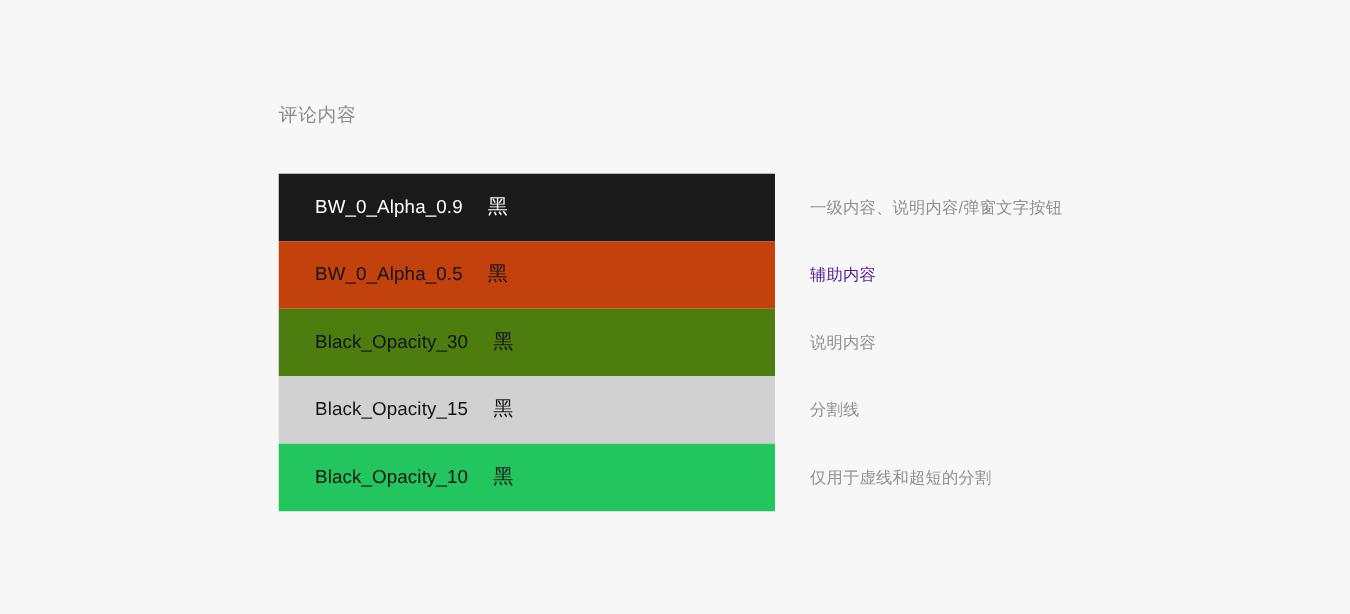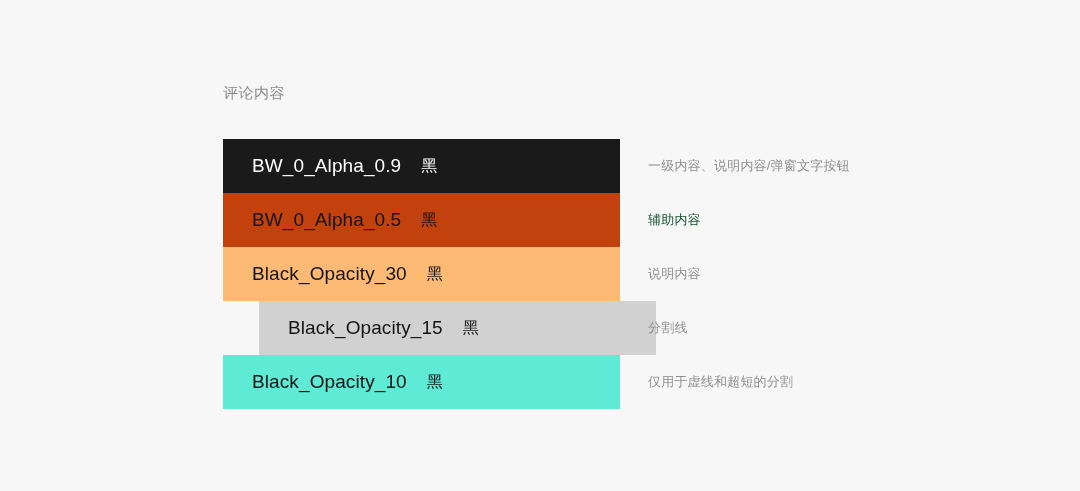--- a/index.html
+++ b/index.html
@@ -46,21 +46,21 @@
   .swatch-row {
     position: relative;
     width: 397px;
     height: 54px;
     display: flex;
     align-items: center;
     box-sizing: border-box;
   }
   .swatch-row .swatch-name {
     margin-left: 29px;
-    font-size: 19px;
+    font-size: 15px;
     line-height: 22px;
     letter-spacing: 0.1px;
     white-space: nowrap;
   }
   .swatch-row .swatch-cn {
     margin-left: 20px;
     font-size: 16px;
     line-height: 22px;
     white-space: nowrap;
   }
@@ -95,38 +95,38 @@
     <div class="swatch-row" style="background: rgb(26, 26, 26);">
       <span class="swatch-name" style="color: rgb(255, 255, 255);">BW_0_Alpha_0.9</span>
       <span class="swatch-cn" style="color: rgb(255, 255, 255);">黑</span>
     </div>
 
     <div class="swatch-row" style="background: #c2410c;">
       <span class="swatch-name" style="color: rgb(20, 20, 20);">BW_0_Alpha_0.5</span>
       <span class="swatch-cn" style="color: rgb(20, 20, 20);">黑</span>
     </div>
 
-    <div class="swatch-row" style="background: #fdba74;">
+    <div class="swatch-row" style="background: #4d7c0f;">
       <span class="swatch-name" style="color: rgb(20, 20, 20);">Black_Opacity_30</span>
       <span class="swatch-cn" style="color: rgb(20, 20, 20);">黑</span>
     </div>
 
-    <div class="swatch-row" style="background: rgb(209, 209, 209); margin-left: 36px;">
+    <div class="swatch-row" style="background: rgb(209, 209, 209);">
       <span class="swatch-name" style="color: rgb(20, 20, 20);">Black_Opacity_15</span>
       <span class="swatch-cn" style="color: rgb(20, 20, 20);">黑</span>
     </div>
 
-    <div class="swatch-row" style="background: #5eead4;">
+    <div class="swatch-row" style="background: #22c55e;">
       <span class="swatch-name" style="color: rgb(20, 20, 20);">Black_Opacity_10</span>
       <span class="swatch-cn" style="color: rgb(20, 20, 20);">黑</span>
     </div>
 
   </div>
 
   <div class="desc-list">
     <div class="desc-row" style="color: rgb(143, 143, 143);">一级内容、说明内容/弹窗文字按钮</div>
-    <div class="desc-row" style="color: #14532d; text-align: right;">辅助内容</div>
+    <div class="desc-row" style="color: #4c1d95; text-align: right;">辅助内容</div>
     <div class="desc-row" style="color: rgb(143, 143, 143);">说明内容</div>
     <div class="desc-row" style="color: rgb(143, 143, 143);">分割线</div>
     <div class="desc-row" style="color: rgb(143, 143, 143);">仅用于虚线和超短的分割</div>
   </div>
 
 </div>
 
 </body></html>

